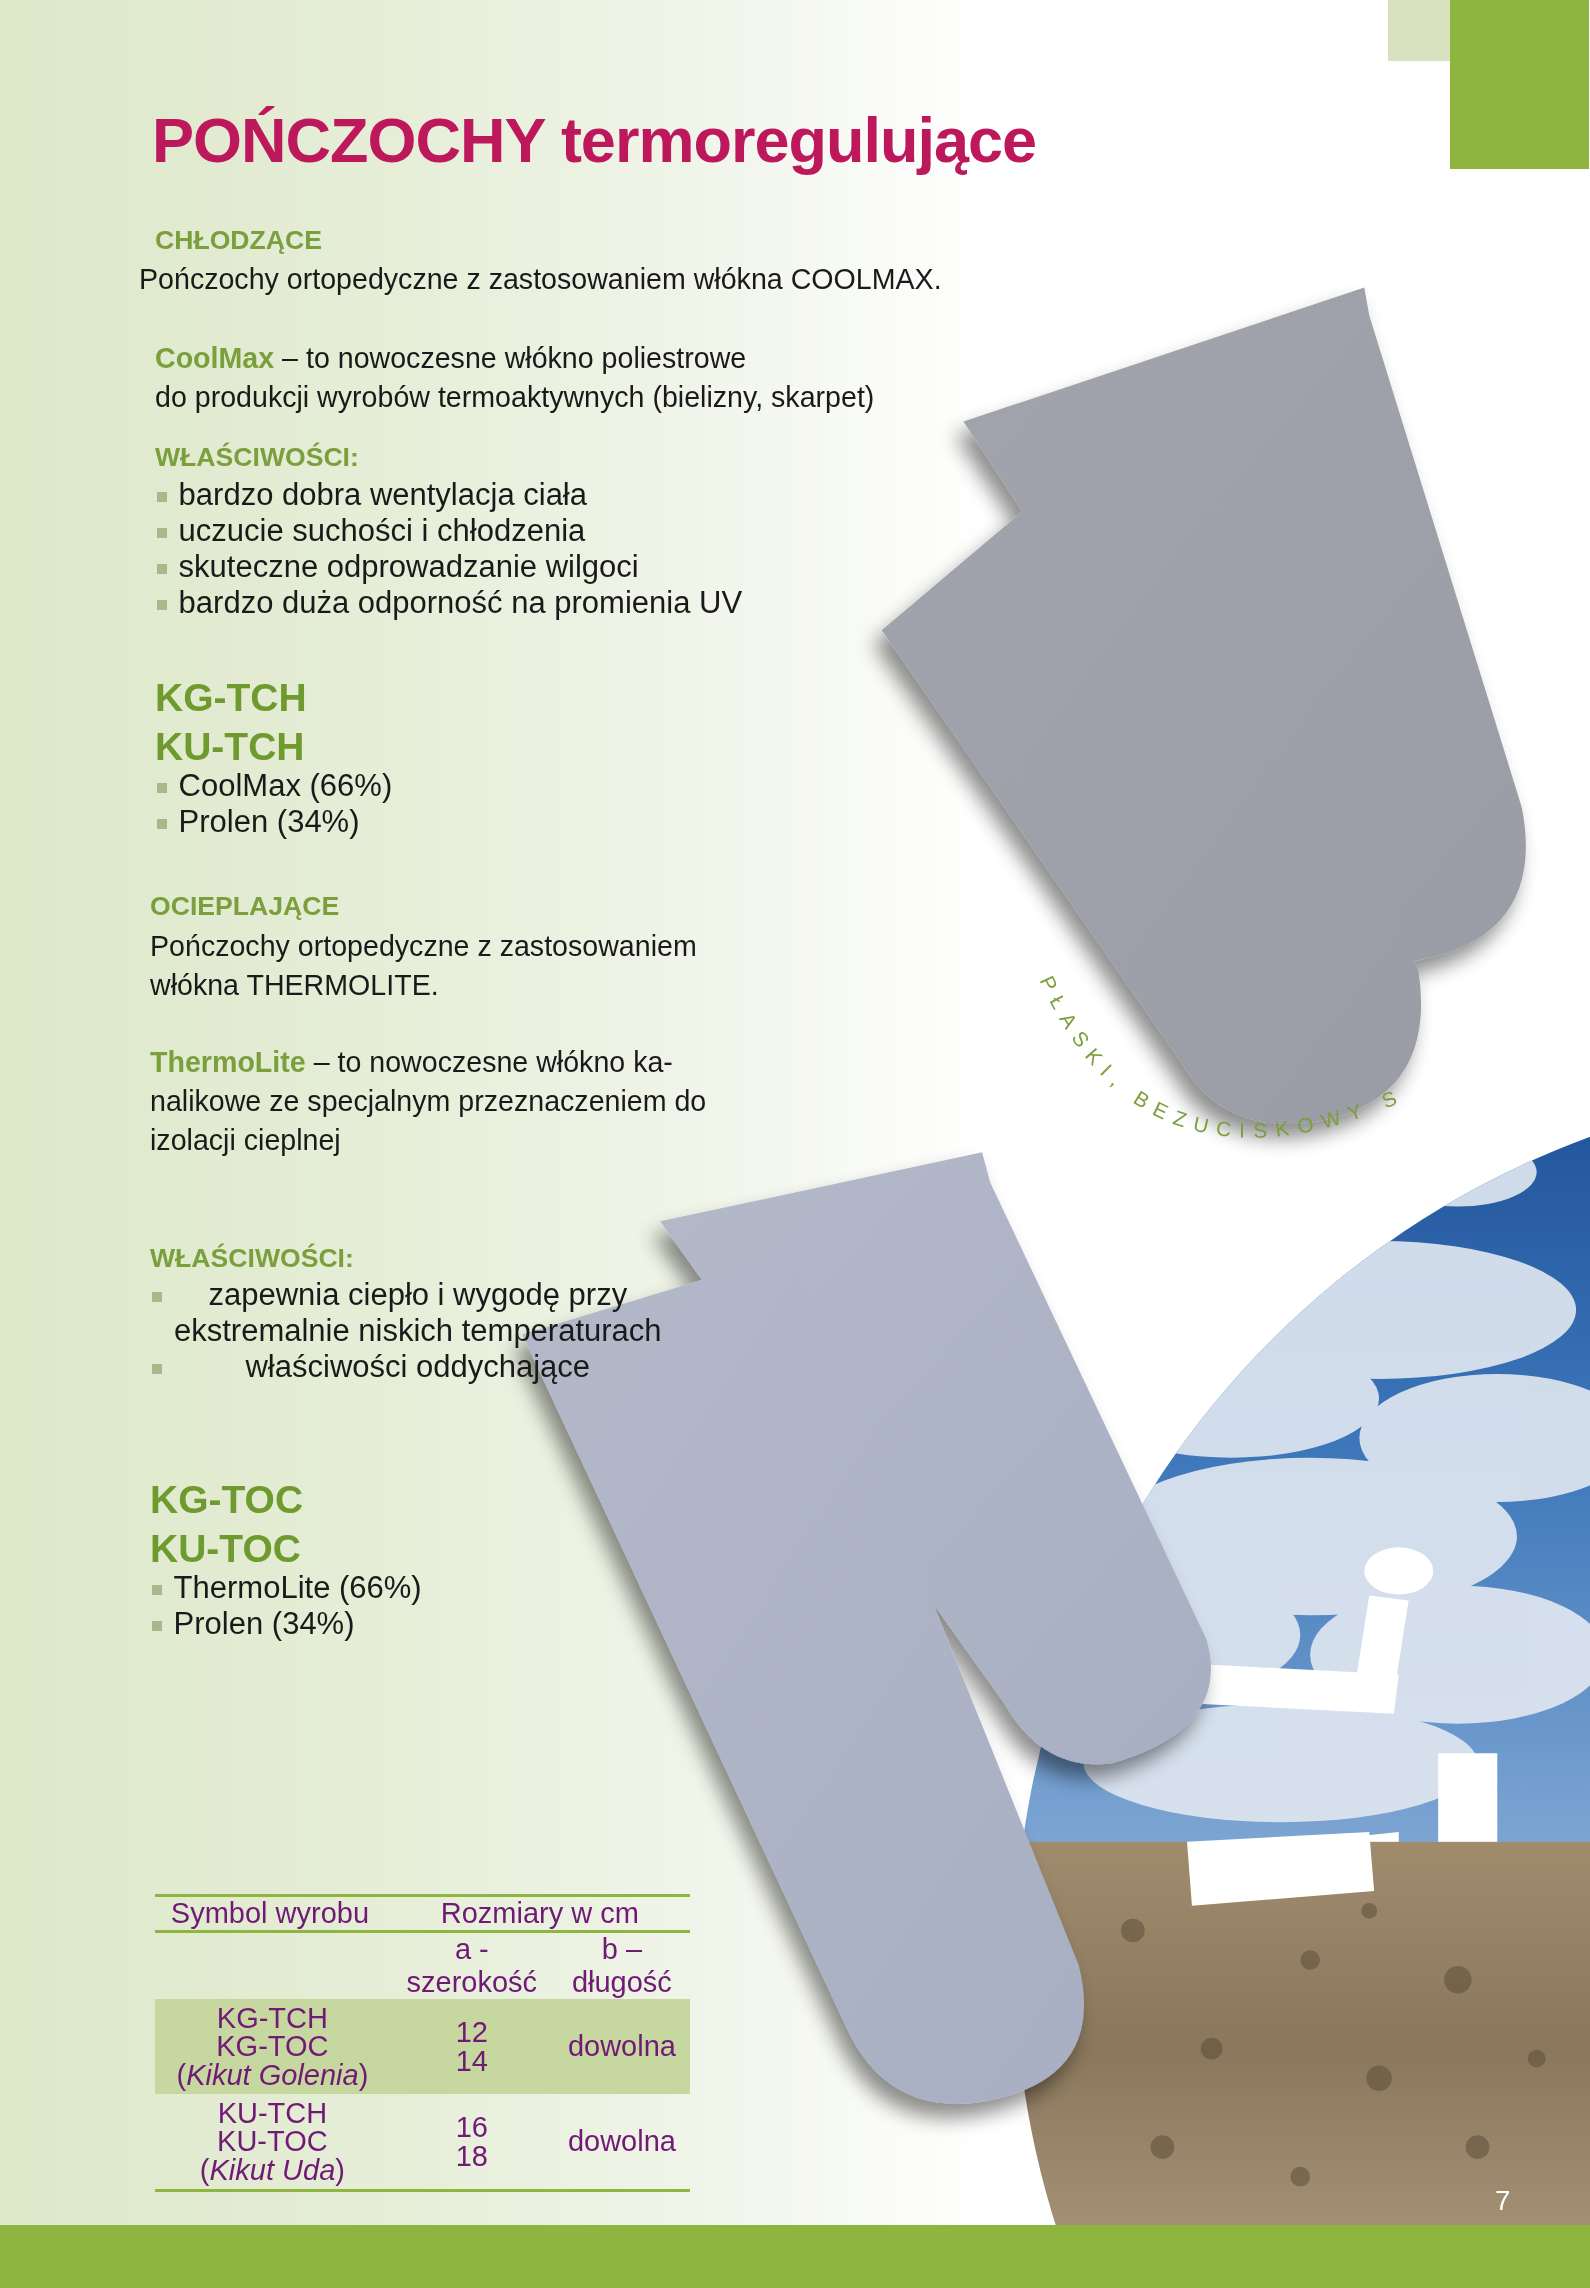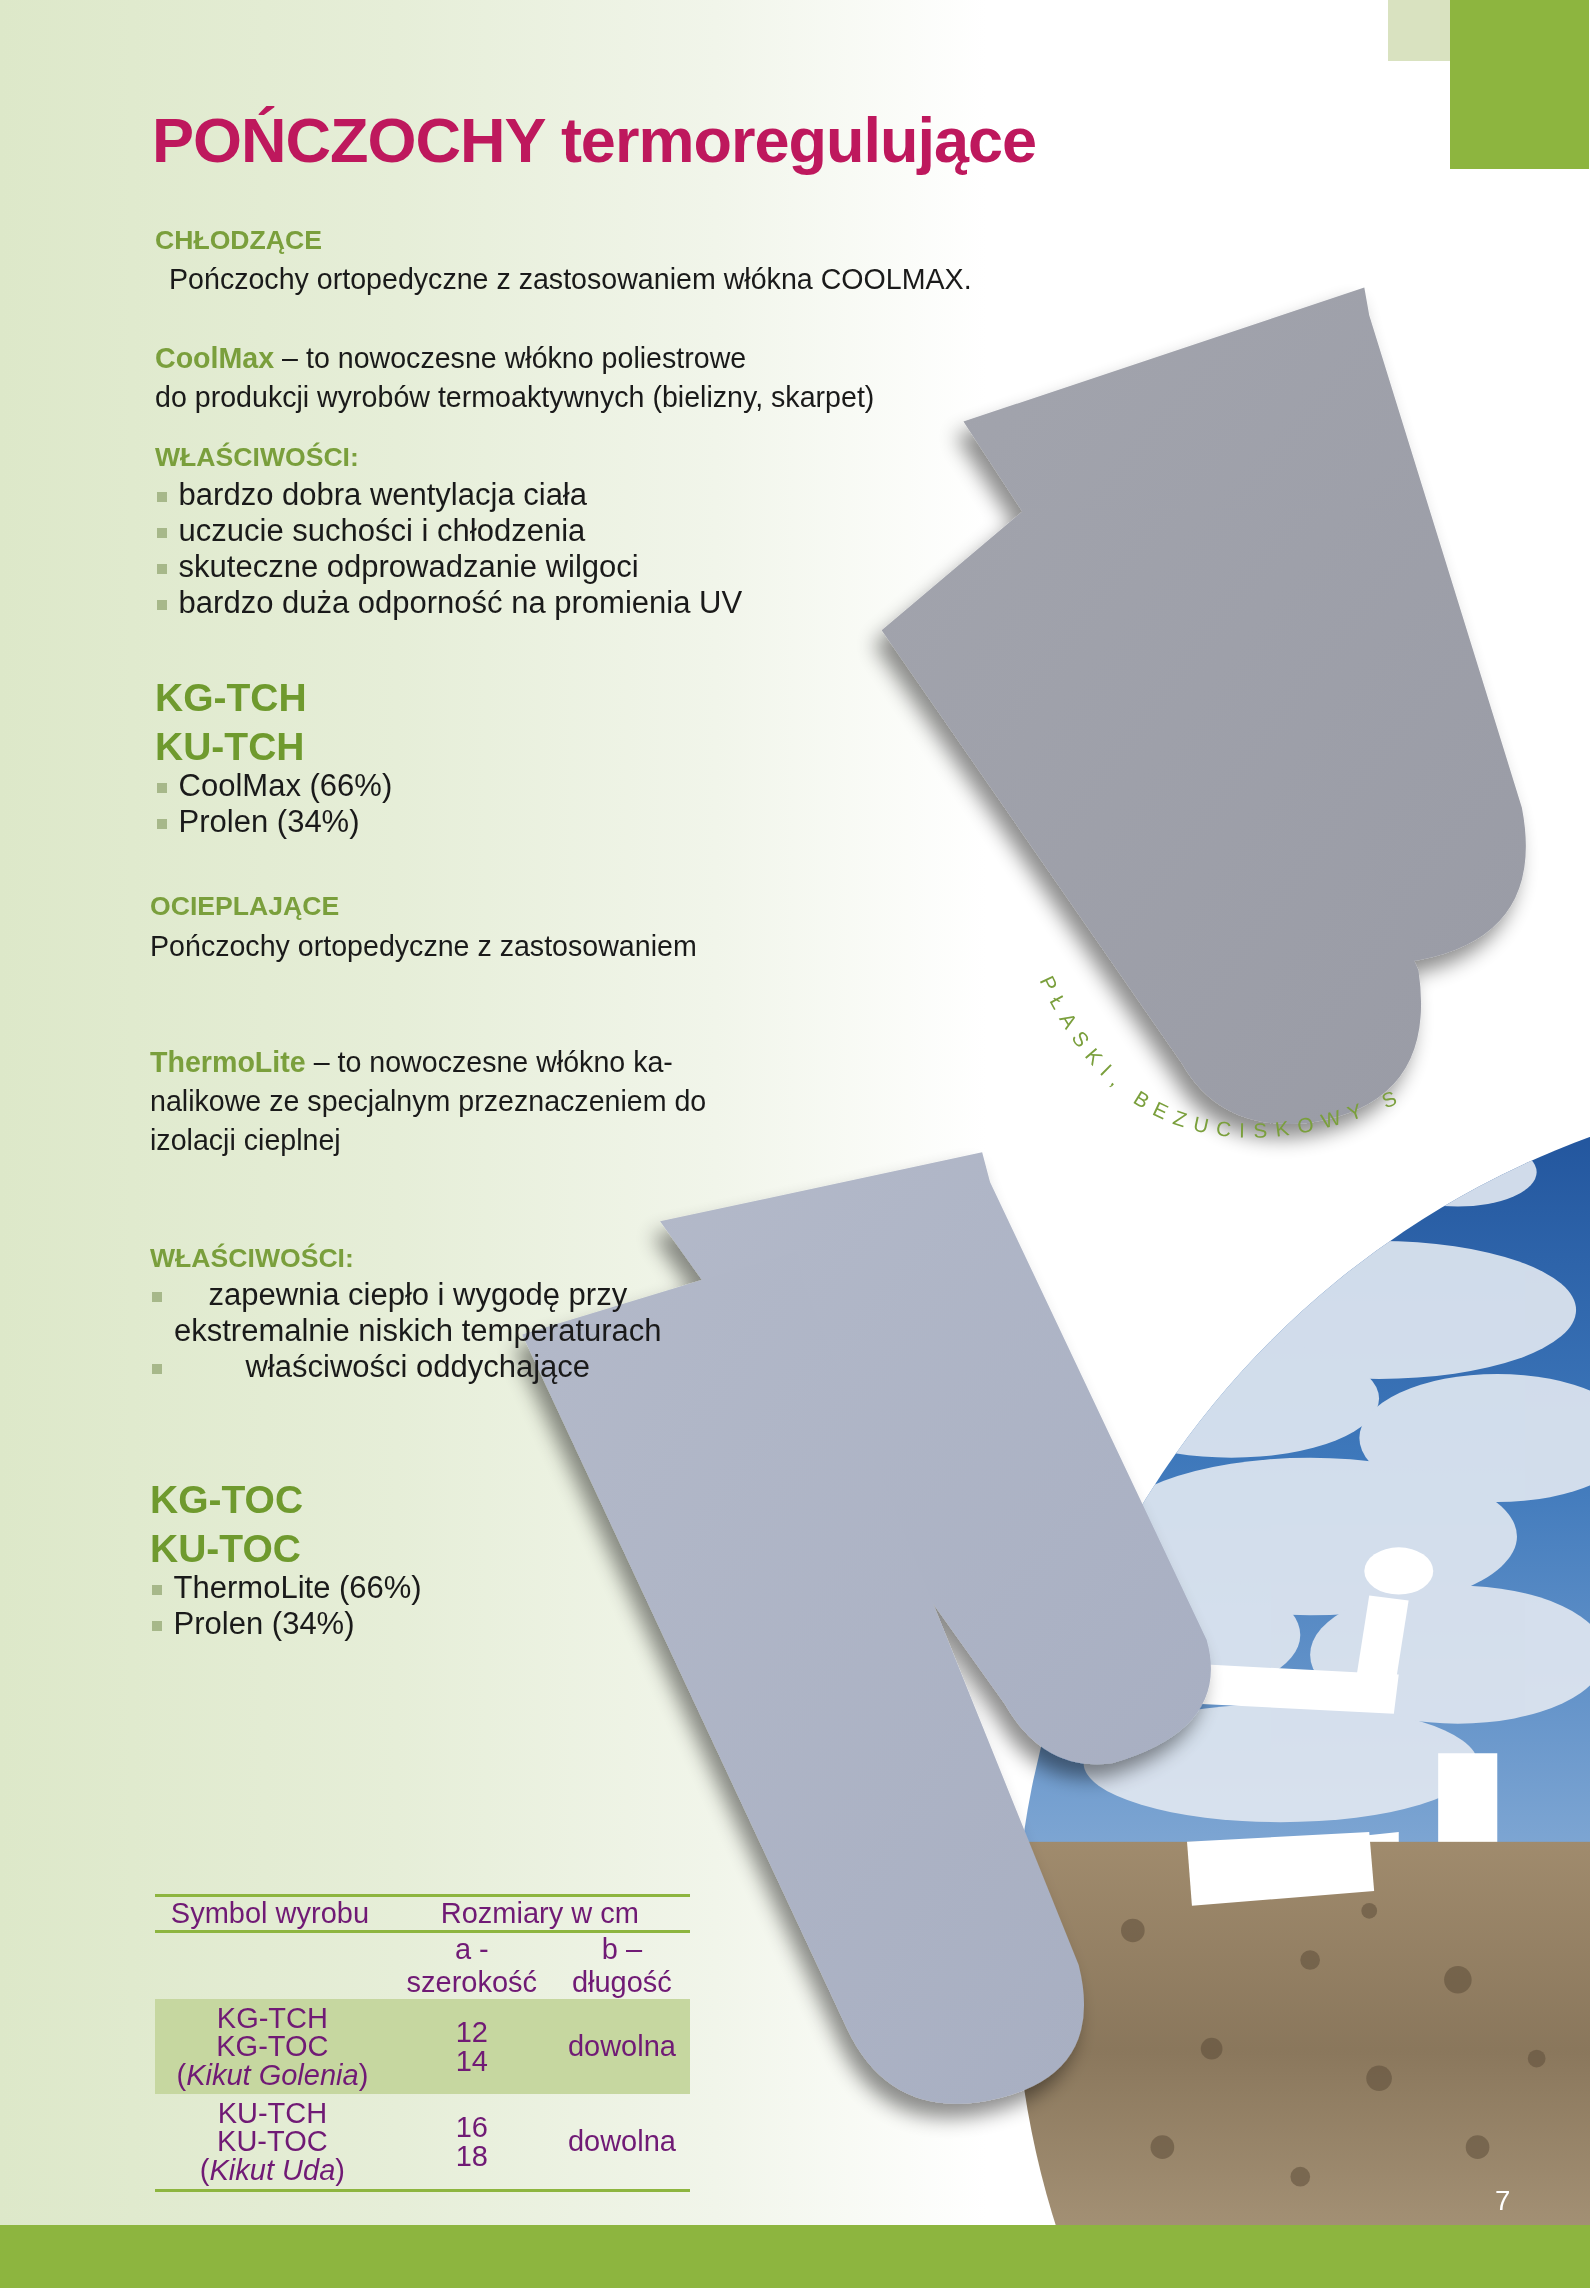--- a/index.html
+++ b/index.html
@@ -127,21 +127,21 @@
     <textPath href="#seamArc" id="seamText">PŁASKI, BEZUCISKOWY SZEW</textPath>
   </text>
 </svg>
 
 <div class="abs deco-light"></div>
 <div class="abs deco-dark"></div>
 
 <div class="abs title">POŃCZOCHY termoregulujące</div>
 
 <div class="abs h-green" style="left:155px; top:225px;">CHŁODZĄCE</div>
-<div class="abs body-txt" style="left:169px; top:260px; white-space:nowrap;">Pończochy ortopedyczne z zastosowaniem włókna COOLMAX.</div>
+<div class="abs body-txt" style="left:139px; top:260px; white-space:nowrap;">Pończochy ortopedyczne z zastosowaniem włókna COOLMAX.</div>
 
 <div class="abs body-txt" style="left:155px; top:339px; white-space:nowrap;">
   <div><span class="green-inline">CoolMax</span><span> – to nowoczesne włókno poliestrowe</span></div>
   <div>do produkcji wyrobów termoaktywnych (bielizny, skarpet)</div>
 </div>
 
 <div class="abs h-green" style="left:155px; top:442px;">WŁAŚCIWOŚCI:</div>
 <ul class="abs bullets" style="left:155px; top:477px; width:690px;">
   <li>bardzo dobra wentylacja ciała</li>
   <li>uczucie suchości i chłodzenia</li>
@@ -154,20 +154,21 @@
   <div class="code">KU-TCH</div>
 </div>
 <ul class="abs bullets" style="left:155px; top:768px; width:394px;">
   <li>CoolMax (66%)</li>
   <li>Prolen (34%)</li>
 </ul>
 
 <div class="abs h-green" style="left:150px; top:891px;">OCIEPLAJĄCE</div>
 <div class="abs body-txt" style="left:150px; top:927px; white-space:nowrap;">
   <div>Pończochy ortopedyczne z zastosowaniem</div>
+  <div>włókna THERMOLITE.</div>
 </div>
 
 <div class="abs body-txt" style="left:150px; top:1043px; white-space:nowrap;">
   <div><span class="green-inline">ThermoLite</span><span> – to nowoczesne włókno ka-</span></div>
   <div>nalikowe ze specjalnym przeznaczeniem do</div>
   <div>izolacji cieplnej</div>
 </div>
 
 <div class="abs h-green" style="left:150px; top:1243px;">WŁAŚCIWOŚCI:</div>
 <ul class="abs bullets" style="left:150px; top:1277px; width:512px;text-align:center;">

